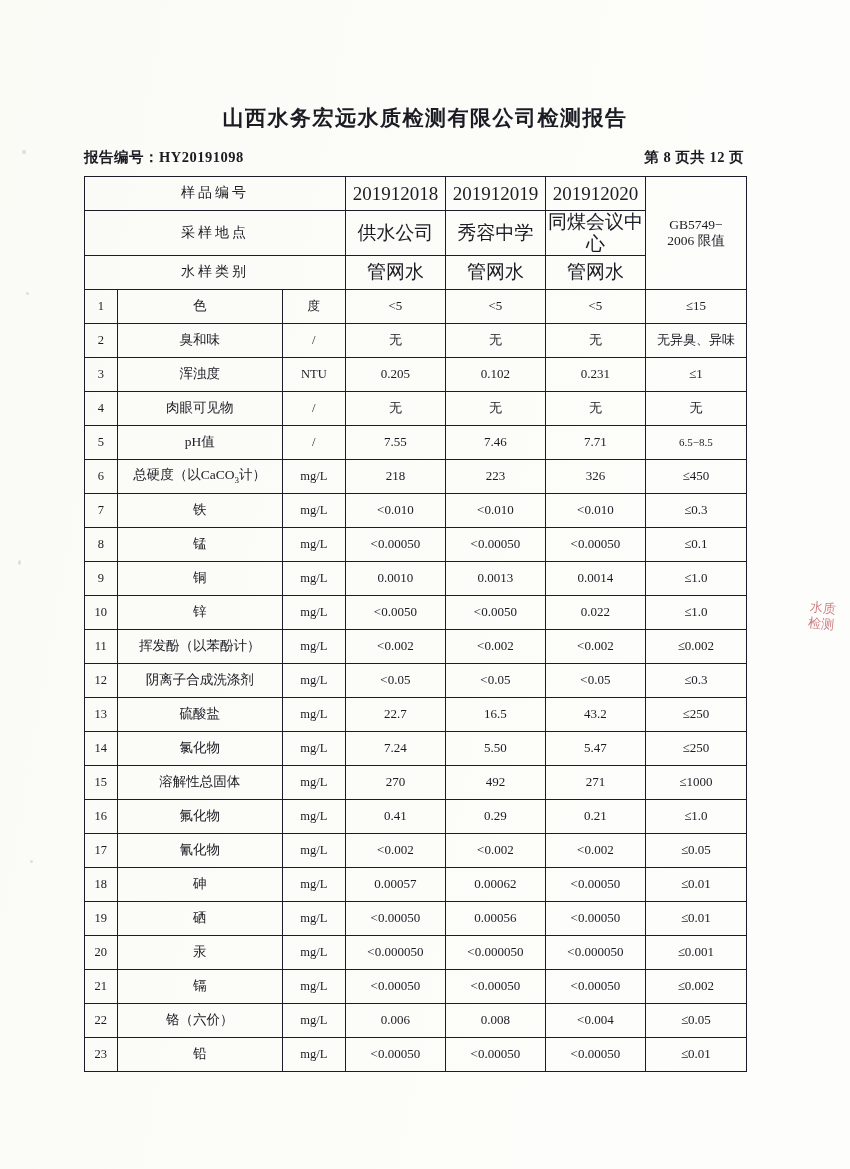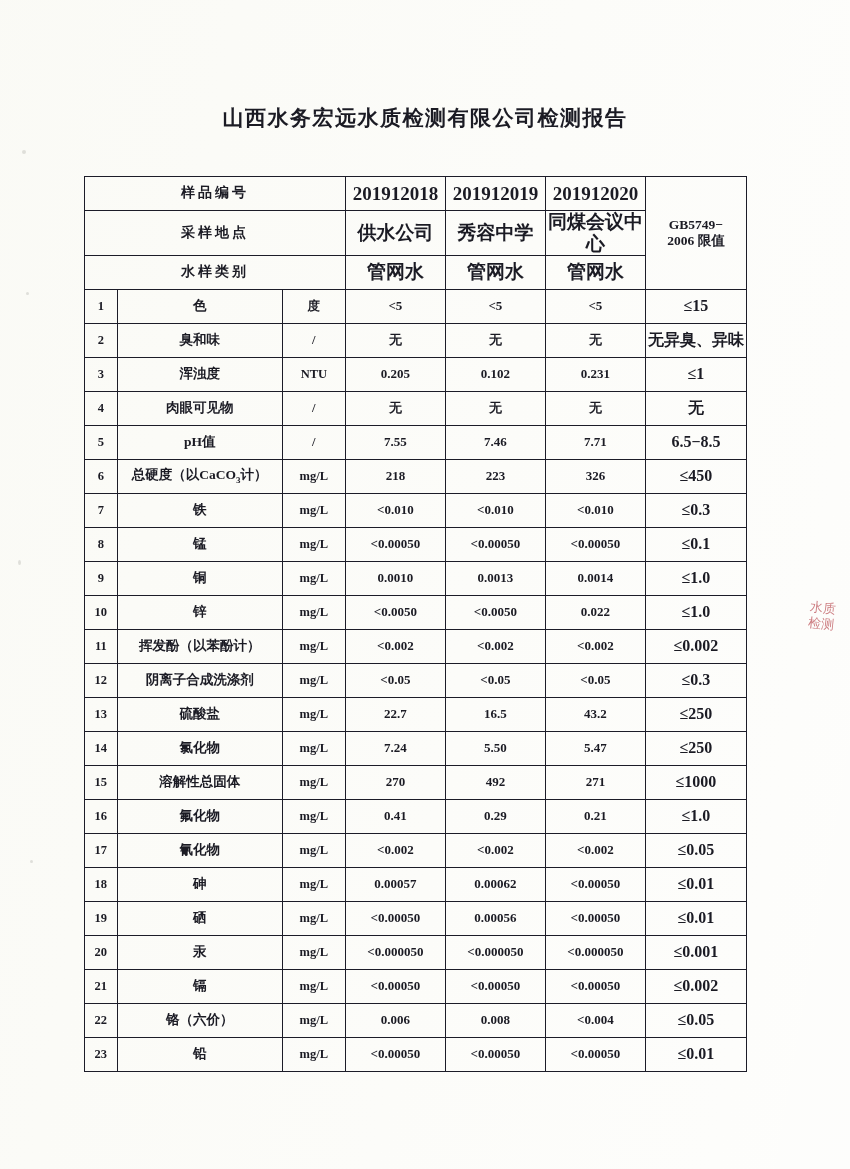--- a/index.html
+++ b/index.html
@@ -54,50 +54,49 @@
   .page-no { white-space: nowrap; }
 
   table.rep {
     position: absolute;
     top: 176px;
     left: 84px;
     width: 663px;
     border-collapse: collapse;
     table-layout: fixed;
     font-size: 12.5px;
-    font-weight: bold;
   }
   table.rep td {
     border: 1px solid #1c1c28;
     text-align: center;
     vertical-align: middle;
     padding: 0;
     height: 33px;
     line-height: 1.15;
     font-family: "Liberation Serif", "DejaVu Serif", serif;
   }
   .c-idx { width: 30px; font-size: 12.5px; }
   .c-name { width: 152px; text-align: left; padding-left: 10px; font-size: 13.5px; }
   .c-unit { width: 58px; font-size: 12.5px; }
   .c-val { width: 92px; font-size: 13px; }
-  .c-std { width: 93px; font-size: 16px; }
+  .c-std { width: 93px; font-size: 13px; }
 
   .hdr-label {
     font-size: 14px;
     letter-spacing: 3px;
   }
   .hdr-val {
     font-size: 19px;
   }
   .std-cell {
     font-size: 13.5px;
     line-height: 1.7;
     margin-top: 24px;
   }
-  .small-note { font-size: 16px; letter-spacing: 0; margin-left: 40px; }
+  .small-note { font-size: 11px; letter-spacing: 0; margin-left: 40px; }
   .sub { font-size: 9px; vertical-align: sub; }
 
   
   .margin-mark {
     position: absolute;
     right: 18px;
     top: 600px;
     width: 26px;
     height: 90px;
     color: #b0323a;
@@ -120,20 +119,24 @@
 
 <div class="page">
 
   <div class="speck" style="left:22px;top:150px;width:4px;height:4px;"></div>
   <div class="speck" style="left:26px;top:292px;width:3px;height:3px;"></div>
   <div class="speck" style="left:18px;top:560px;width:3px;height:5px;"></div>
   <div class="speck" style="left:30px;top:860px;width:3px;height:3px;"></div>
 
   <div class="doc-title">山西水务宏远水质检测有限公司检测报告</div>
 
+  <div class="meta-row">
+    <div class="report-no">报告编号：HY20191098</div>
+    <div class="page-no">第 8 页共 12 页</div>
+  </div>
 
   <table class="rep">
     <colgroup>
       <col class="c-idx">
         <col class="c-name">
         <col class="c-unit">
       <col class="c-val">
         <col class="c-val">
         <col class="c-val">
         <col class="c-std">

